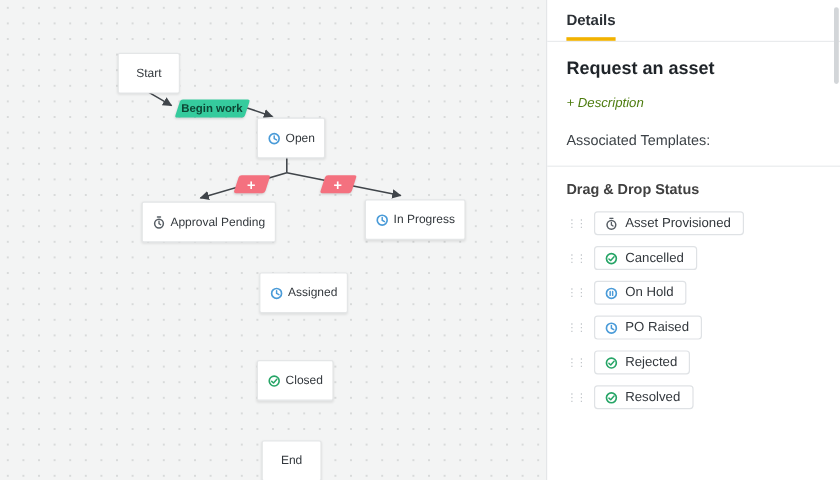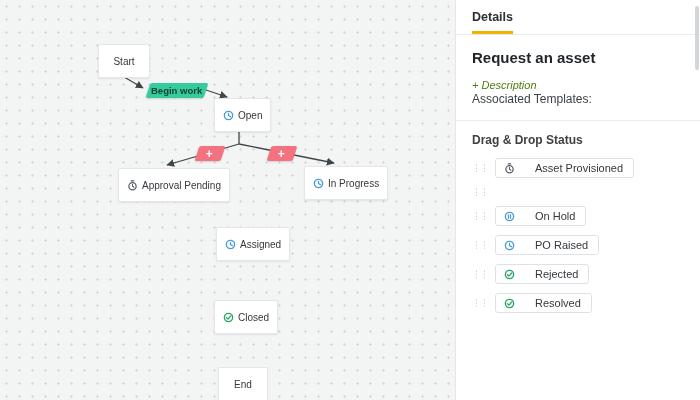--- a/index.html
+++ b/index.html
@@ -39,27 +39,27 @@
 
   
   .panel{position:absolute;left:455px;top:0;width:245px;height:400px;background:#fff;
     border-left:1px solid #e4e6e8;box-sizing:border-box;font-size:12px;color:#33383d;}
   .tabs{padding:10px 16px 0;border-bottom:1px solid #e9ebed;}
   .tab{display:inline-block;font-size:12.5px;font-weight:bold;color:#2b3035;padding-bottom:7px;
     border-bottom:3px solid #f2b200;cursor:pointer;}
   .panel-body{padding:12px 16px 0;}
   .panel-title{font-size:15px;font-weight:bold;color:#1f2429;margin:2px 0 12px;}
   .desc-link{color:#4d7c0f;font-size:11px;cursor:pointer;display:inline-block;font-style:italic;}
-  .assoc-label{color:#3c4247;}
+  .assoc-label{margin-top:18px;color:#3c4247;}
   .assoc-placeholder{margin-top:10px;color:#9aa0a6;cursor:pointer;}
   .panel-divider{border:none;border-top:1px solid #e9ebed;margin:14px -16px 12px;}
   .dd-heading{font-size:12px;font-weight:bold;color:#404040;margin:0 0 11px;}
   .chip-row{display:flex;align-items:center;margin-bottom:9px;}
   .handle{color:#c0c4c8;font-size:9px;letter-spacing:-1px;margin-right:7px;cursor:grab;user-select:none;}
-  .chip{display:inline-flex;align-items:center;gap:20px;border:1px solid #dfe2e5;border-radius:3px;
+  .chip{display:inline-flex;align-items:center;gap:6px;border:1px solid #dfe2e5;border-radius:3px;
     background:#fff;padding:0 10px 0 8px;font-size:11px;color:#33383d;height:20px;box-sizing:border-box;cursor:grab;}
   .scroll-thumb{position:absolute;right:1px;top:6px;width:4px;height:64px;background:#d3d6d9;border-radius:2px;}
 </style>
 </head>
 <body>
 
 <svg width="0" height="0" style="position:absolute">
   <defs>
     <symbol id="ic-clock" viewBox="0 0 16 16">
       <circle cx="8" cy="8" r="6" fill="none" stroke="currentColor" stroke-width="2"></circle>
@@ -174,20 +174,26 @@
         <div class="chip">
           <svg class="ni c-dark" width="11" height="11">
               <use href="#ic-stopwatch"></use>
             </svg>
           <span>Asset Provisioned</span>
         </div>
       </div>
 
       <div class="chip-row">
         <span class="handle">⋮⋮</span>
+        <div class="chip">
+          <svg class="ni c-green" width="11" height="11">
+              <use href="#ic-check"></use>
+            </svg>
+          <span>Cancelled</span>
+        </div>
       </div>
 
       <div class="chip-row">
         <span class="handle">⋮⋮</span>
         <div class="chip">
           <svg class="ni c-blue" width="11" height="11">
               <use href="#ic-pause"></use>
             </svg>
           <span>On Hold</span>
         </div>

